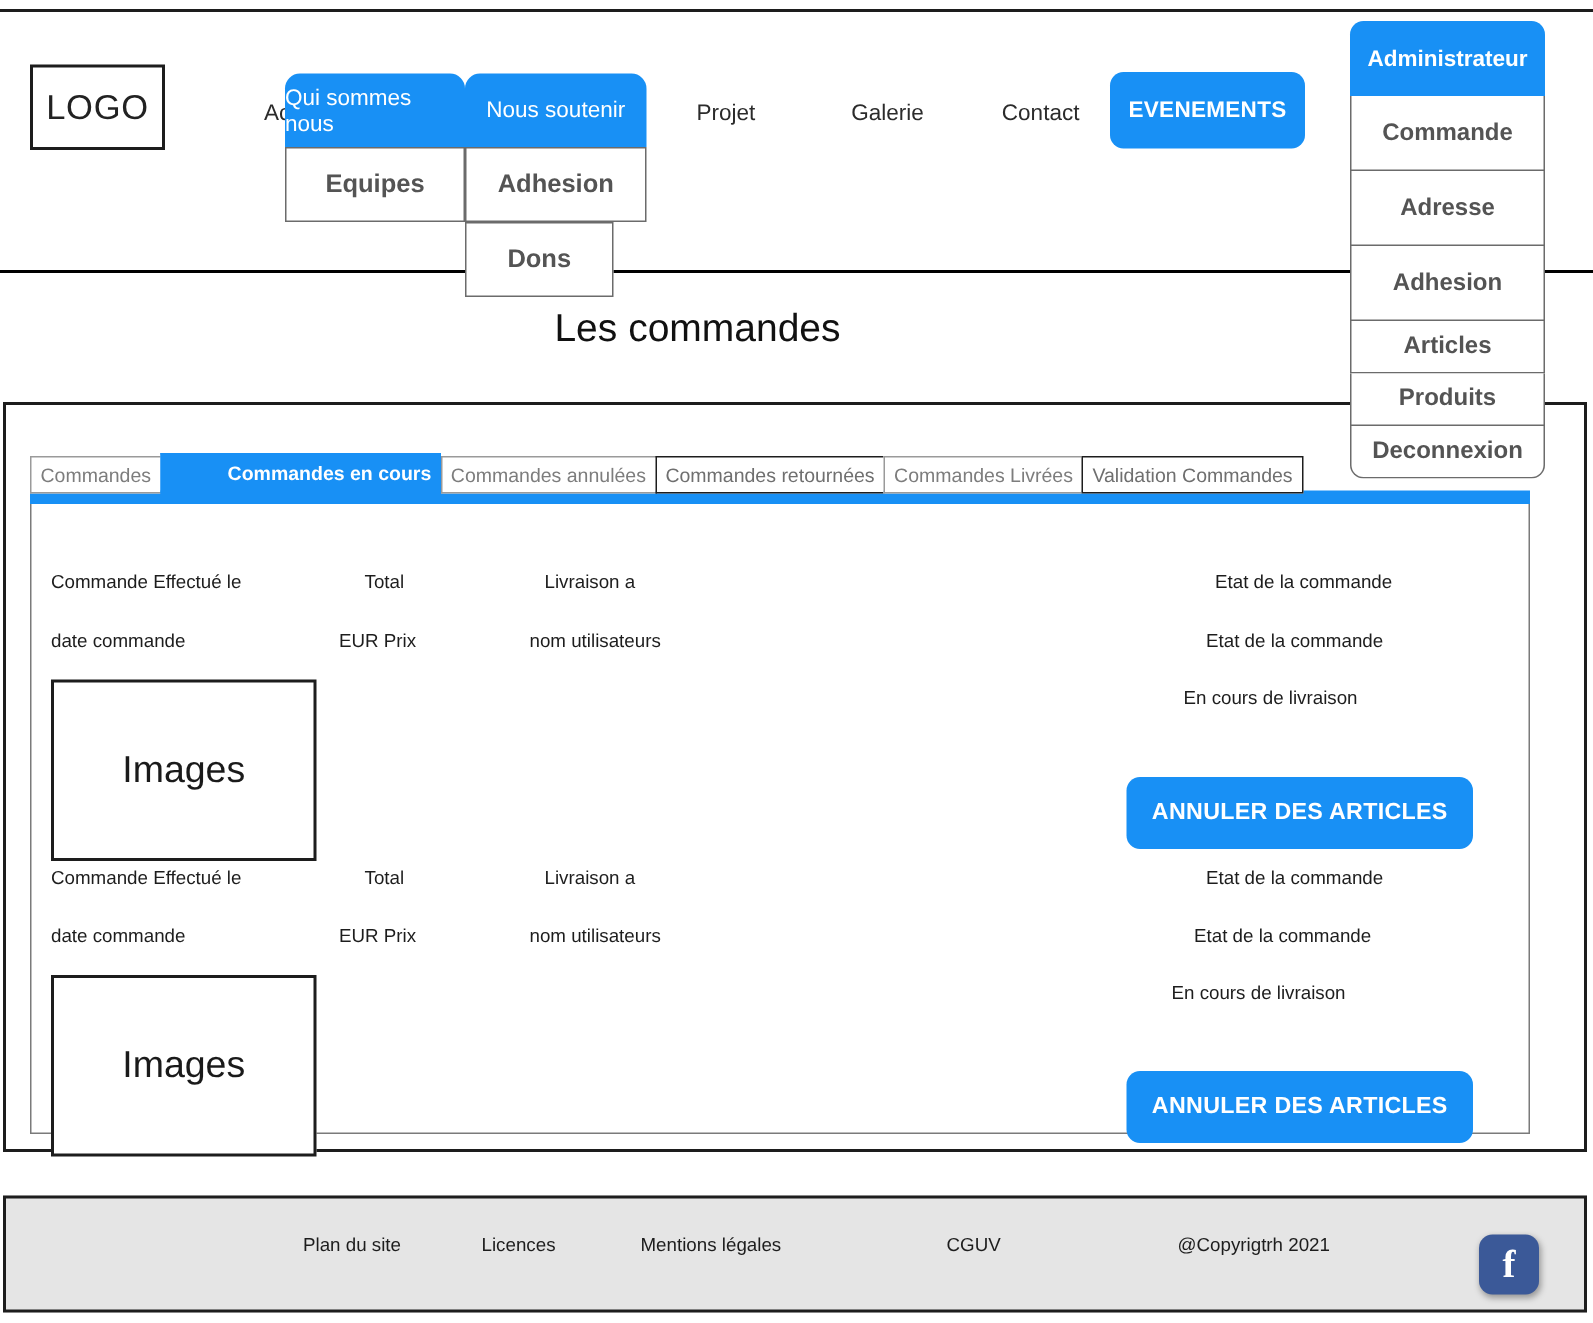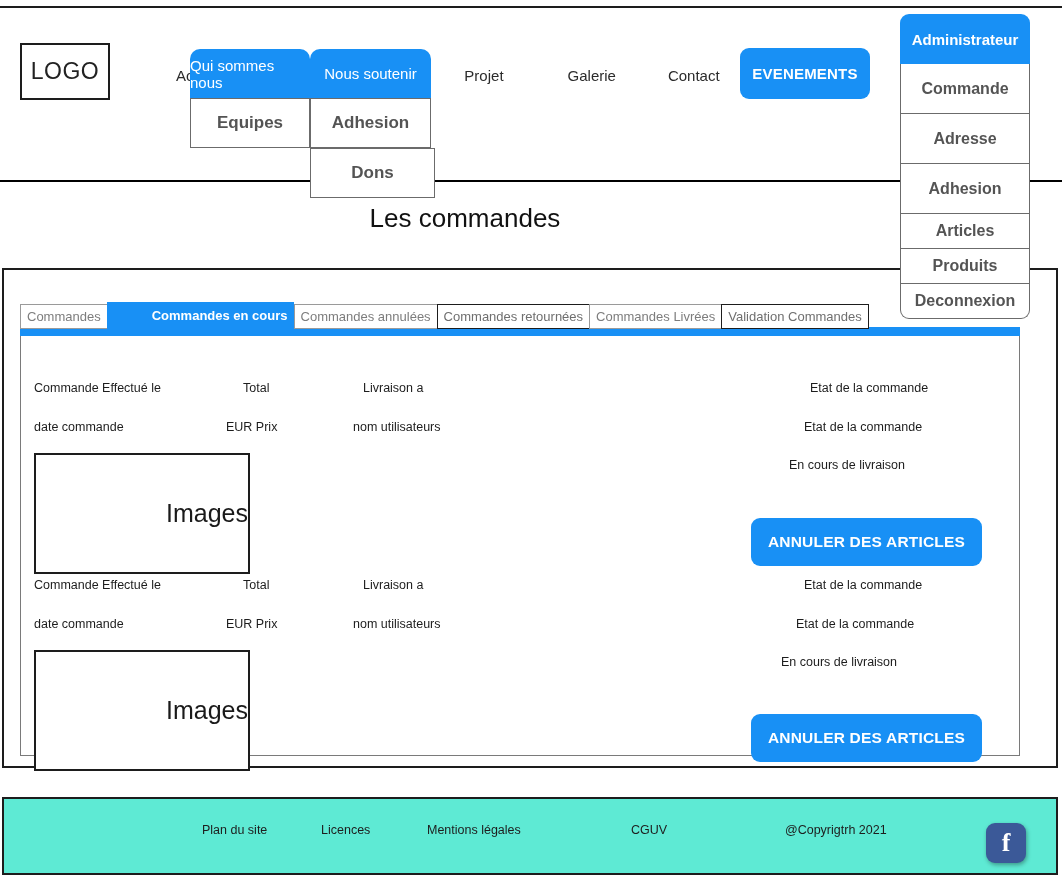--- a/index.html
+++ b/index.html
@@ -64,21 +64,21 @@
     background: #ffffff;
     border: 1px solid #6b6b6b;
     color: #545454;
     font-size: 17px;
     font-weight: bold;
     display: flex; align-items: center; justify-content: center;
     cursor: pointer;
   }
   #dd-equipes  { left: 190px; top: 90px; width: 120px; height: 50px; }
   #dd-adhesion { left: 310px; top: 90px; width: 121px; height: 50px; }
-  #dd-dons     { left: 310px; top: 140px; width: 125px; height: 50px; }
+  #dd-dons     { left: 310px; top: 140px; width: 99px; height: 50px; }
 
   #btn-evenements {
     position: absolute;
     left: 740px; top: 40px;
     width: 130px; height: 51px;
     background: #1890f5;
     border: none; border-radius: 9px;
     color: #fff; font-weight: bold; font-size: 15px;
     letter-spacing: .2px;
     cursor: pointer;
@@ -198,23 +198,23 @@
   .lbl-effectue { left: 13px; top: 28px; }
   .lbl-total    { left: 222px; top: 28px; }
   .lbl-livr     { left: 342px; top: 28px; }
   .val-date     { left: 13px; top: 67px; }
   .val-prix     { left: 205px; top: 67px; }
   .val-user     { left: 332px; top: 67px; }
 
   .img-box {
     position: absolute;
     left: 13px; top: 100px;
-    width: 216px; height: 121px;
+    width: 177px; height: 121px;
     border: 2px solid #1d1d1d;
-    display: flex; align-items: center; justify-content: flex-end;
+    display: flex; align-items: center; justify-content: center;
     font-size: 25px; color: #1a1a1a;
     font-family: "Liberation Sans", sans-serif;
     background: #fff;
   }
 
   .state-line { position: absolute; font-size: 12.5px; color: #1d1d1d; white-space: nowrap; }
   .st-0 { left: 789px; top: 28px; }
   .st-1 { left: 783px; top: 67px; }
   .st-2 { left: 768px; top: 105px; }
 
@@ -232,21 +232,21 @@
 
   
   #footer {
     position: absolute;
     left: 2px; top: 797px;
     width: 1056px; height: 78px;
     border-top: 2px solid #1d1d1d;
     border-bottom: 2px solid #1d1d1d;
     border-left: 2px solid #1d1d1d;
     border-right: 2px solid #1d1d1d;
-    background: #5eead4;
+    background: #e5e5e5;
   }
   .foot-link {
     position: absolute;
     top: 24px;
     font-size: 12.5px;
     color: #1d1d1d;
     cursor: pointer;
     white-space: nowrap;
   }
   #fl0 { left: 198px; }

